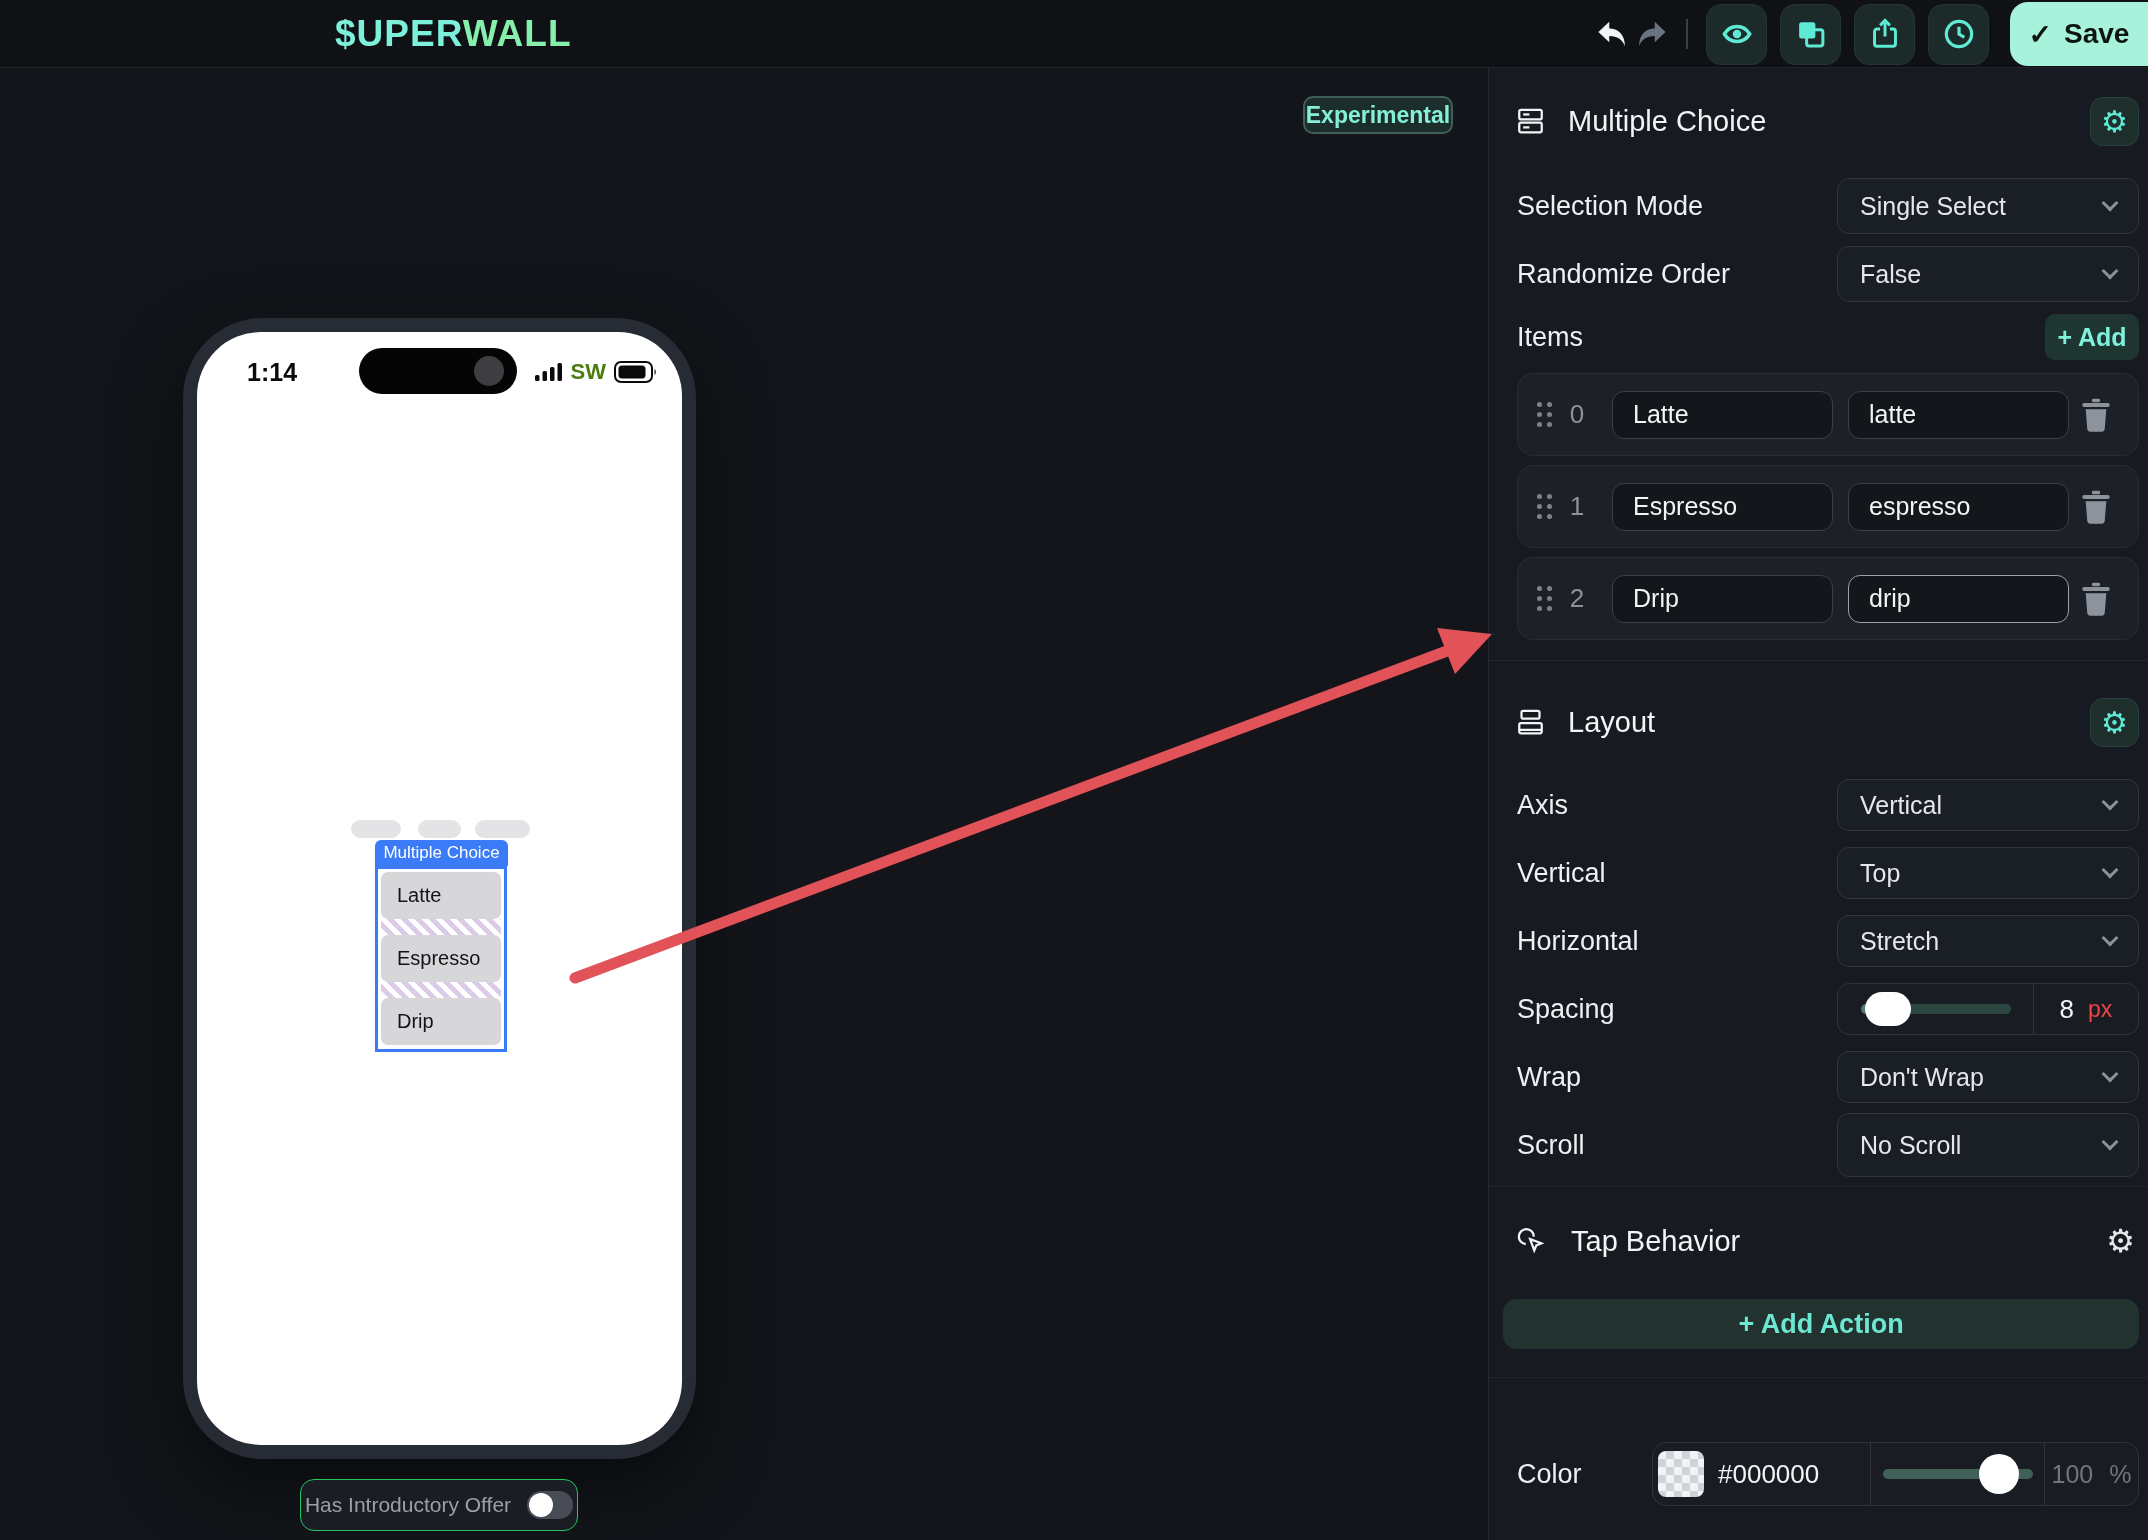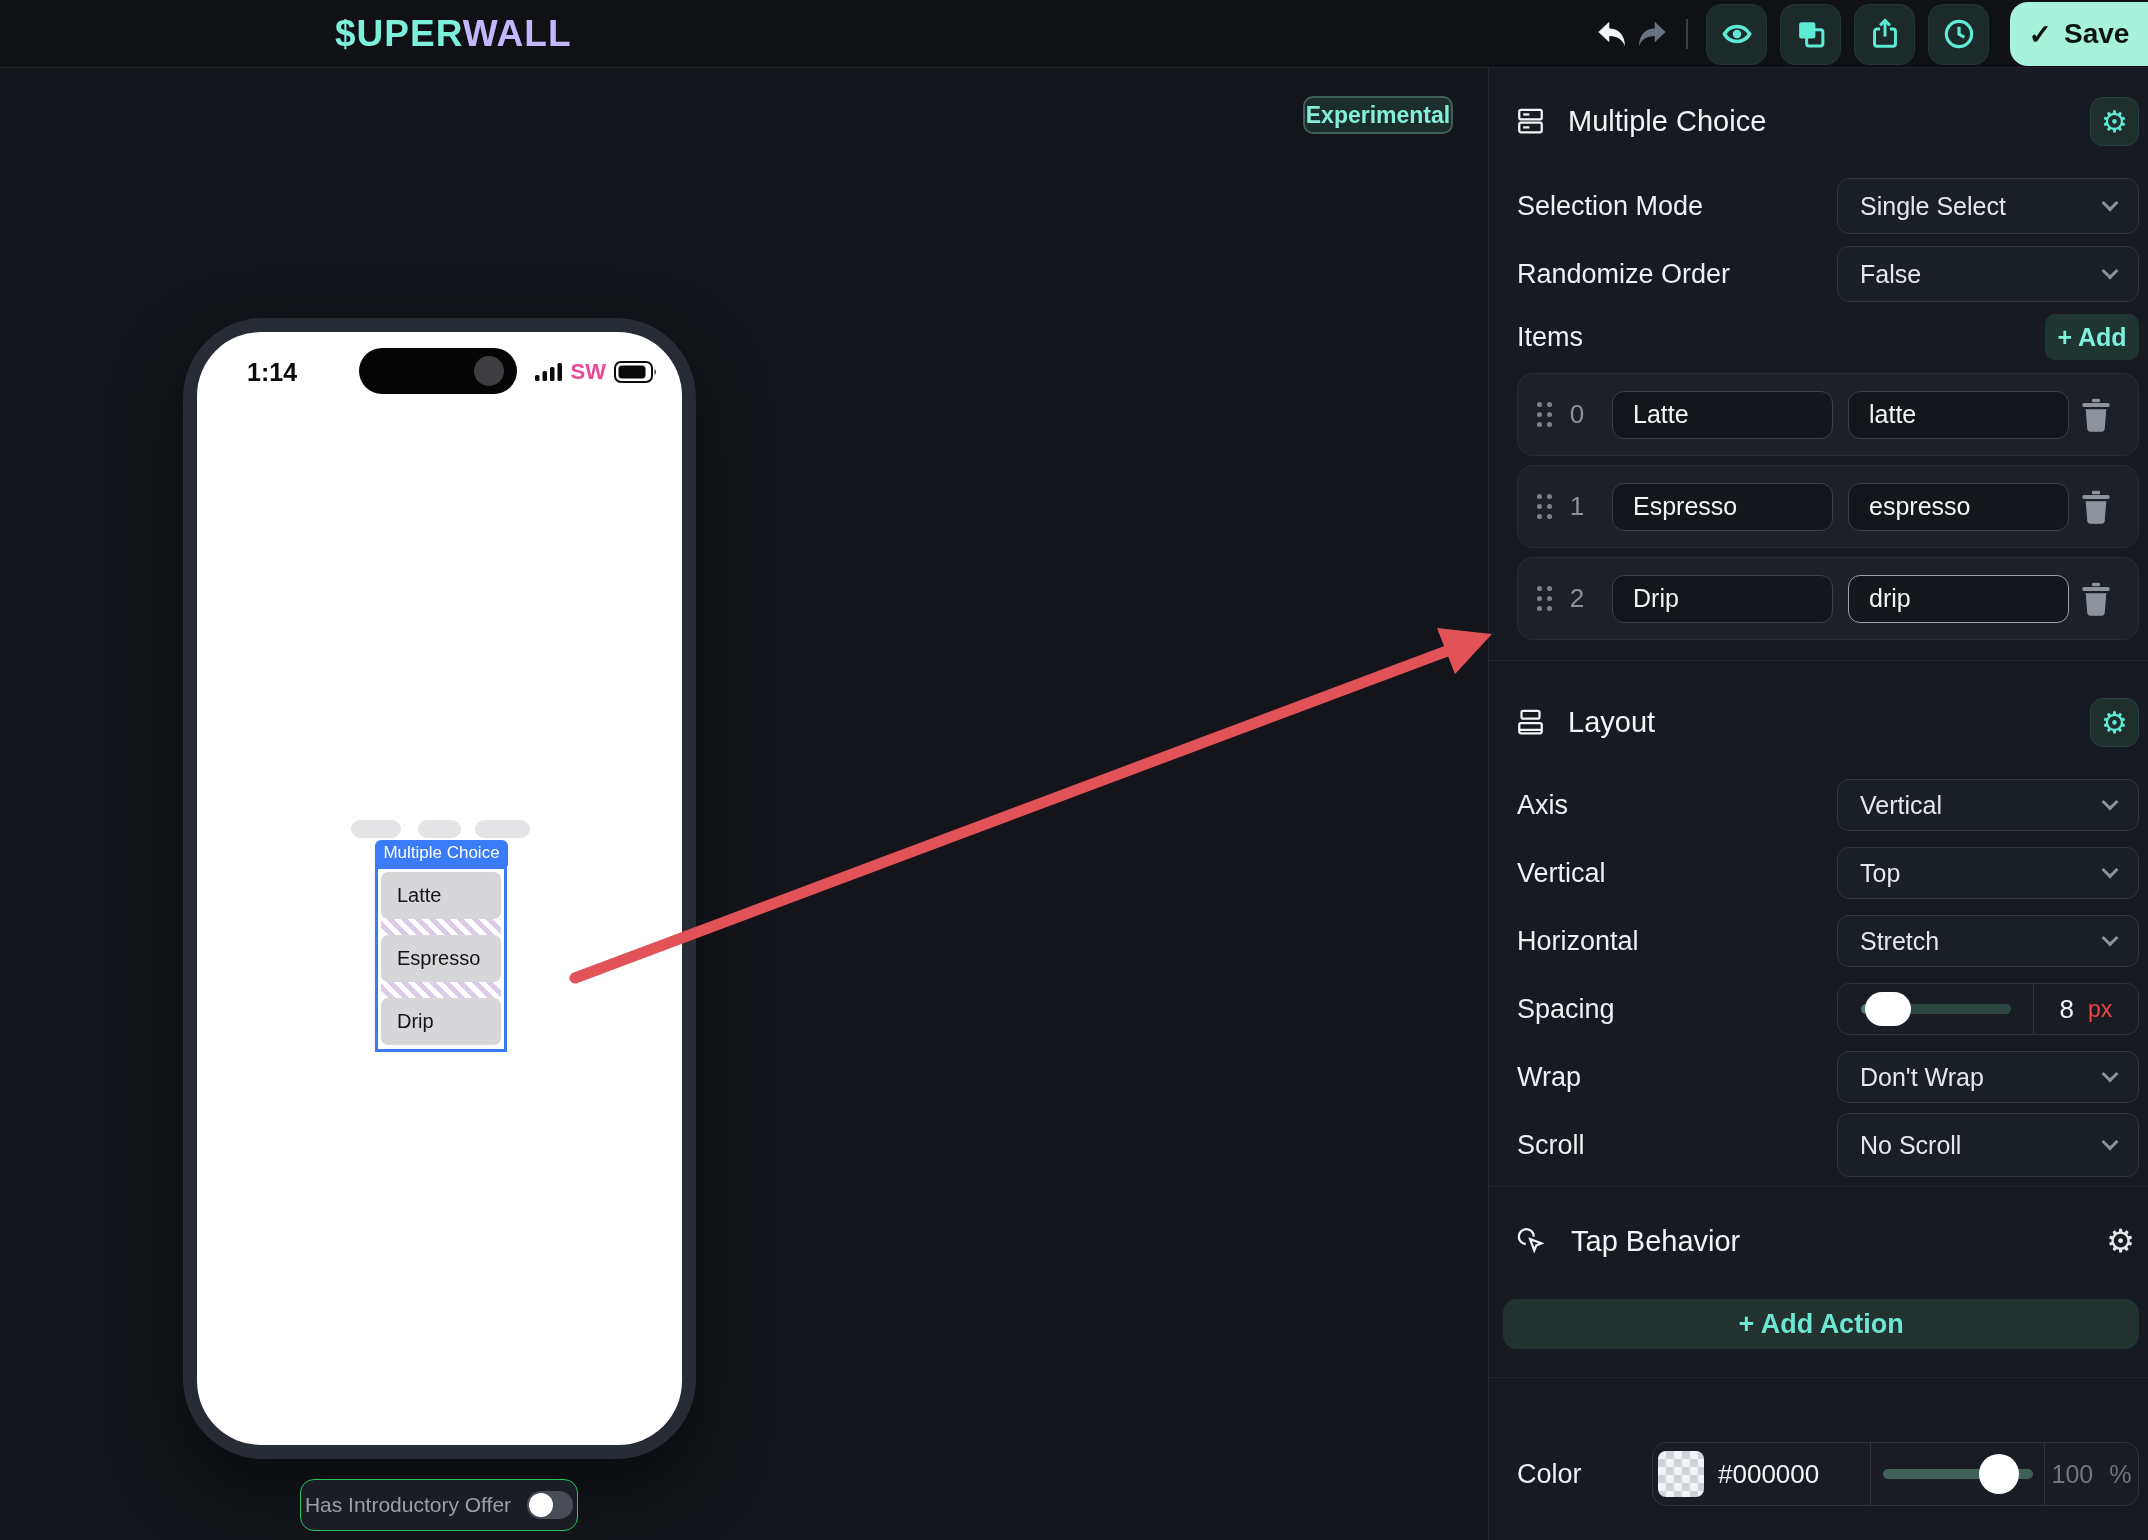--- a/index.html
+++ b/index.html
@@ -3,39 +3,39 @@
 <meta charset="utf-8">
 <style>
   * { margin:0; padding:0; box-sizing:border-box; }
   html,body { width:2148px; height:1540px; background:#101216; font-family:"Liberation Sans", sans-serif; overflow:hidden; }
   .stage { position:relative; width:2148px; height:1540px; }
 
   
   .header { position:absolute; left:0; top:0; width:2148px; height:68px; background:#0f1115; border-bottom:1px solid #1e2229; z-index:10; }
   .logo { position:absolute; left:335px; top:50%; transform:translateY(-50%); font-size:37px; font-weight:800; letter-spacing:1px; }
   .logo .lg-a { color:#7df0dc; }
-  .logo .lg-b { color:#c4b5fd; }
+  .logo .lg-b { color:#86efac; }
   .hdr-actions { position:absolute; right:0; top:0; height:68px; display:flex; align-items:center; }
   .hicon { width:40px; height:50px; display:flex; align-items:center; justify-content:center; background:none; border:none; cursor:pointer; }
   .hdr-divider { width:2px; height:30px; background:#3a3f48; margin:0 18px 0 14px; }
   .tool-btn { width:61px; height:61px; border-radius:15px; background:#1c2b29; border:1px solid #233632; display:flex; align-items:center; justify-content:center; margin-right:13px; cursor:pointer; }
   .save-btn { width:138px; height:64px; margin-left:8px; background:#a8f2dc; border:none; border-radius:18px 0 0 18px; display:flex; align-items:center; justify-content:center; gap:12px; font-size:28px; font-weight:bold; color:#0d1511; cursor:pointer; }
 
   
   .canvas { position:absolute; left:0; top:68px; width:1488px; height:1472px; background:#13151a; }
   .exp-badge { position:absolute; left:1303px; top:96px; width:150px; height:38px; background:#1c2e2b; border:2px solid #3f5f59; border-radius:10px; display:flex; align-items:center; justify-content:center; font-size:23px; font-weight:bold; color:#86efd8; }
 
   
   .phone { position:absolute; left:183px; top:318px; width:513px; height:1141px; background:#272b33; border-radius:80px; box-shadow:0 30px 70px rgba(0,0,0,.5); }
   .screen { position:absolute; left:14px; top:14px; width:485px; height:1113px; background:#ffffff; border-radius:64px; overflow:hidden; }
   .time { position:absolute; left:50px; top:26px; font-size:25px; font-weight:bold; color:#0b0b0c; }
   .island { position:absolute; left:162px; top:16px; width:158px; height:46px; background:#050506; border-radius:23px; }
   .island .cam { position:absolute; right:13px; top:8px; width:30px; height:30px; border-radius:50%; background:#3d3d42; }
   .status-right { position:absolute; right:24px; top:27px; display:flex; align-items:center; gap:8px; }
-  .carrier { font-size:22px; font-weight:bold; color:#ec4899; }
+  .carrier { font-size:22px; font-weight:bold; color:#4d7c0f; }
 
   
   .skel { position:absolute; top:488px; height:18px; border-radius:9px; background:#e4e4e7; }
 
   
   .mc-tag { position:absolute; left:178px; top:508px; width:133px; height:26px; background:#3b7bf7; border-radius:6px 6px 0 0; color:#fff; font-size:17px; display:flex; align-items:center; justify-content:center; cursor:pointer; }
   .mc-box { position:absolute; left:178px; top:534px; width:132px; height:186px; border:3px solid #3b7bf7; padding:3px; cursor:pointer; }
   .mc-opt { height:47px; background:#d7d7da; border-radius:7px; font-size:20px; color:#141416; line-height:47px; padding-left:16px; }
   .mc-gap { height:16px; background:repeating-linear-gradient(45deg, #ffffff 0 5px, #dccbe7 5px 10px); }
 

